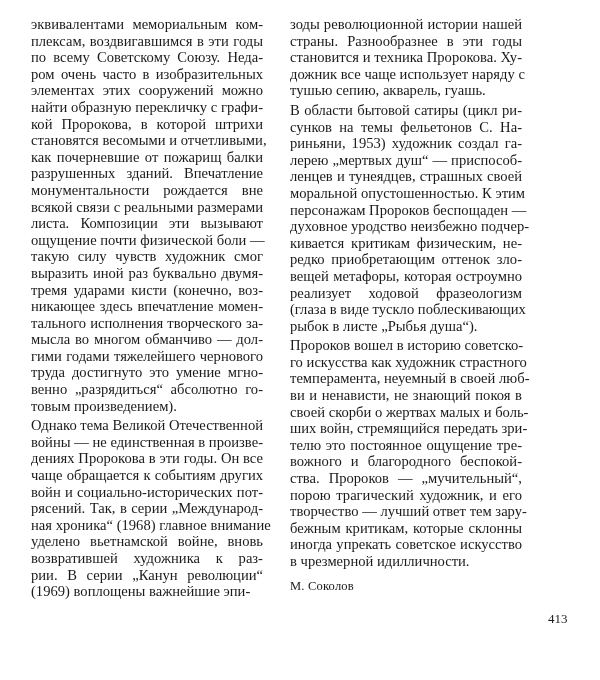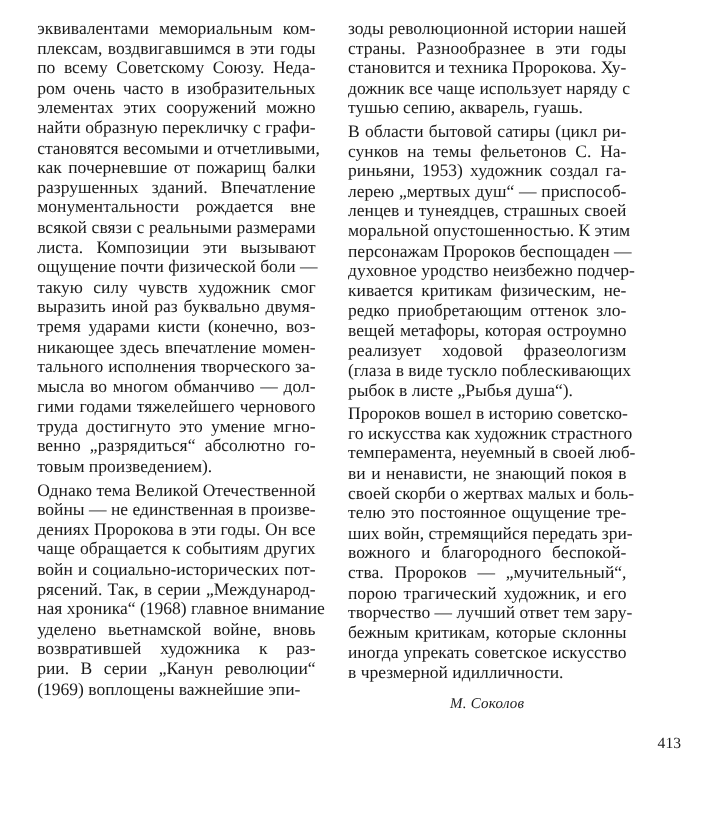--- a/index.html
+++ b/index.html
@@ -40,22 +40,21 @@
       height: 16.6px;
     }
     .line.last {
       text-align-last: left;
     }
     .signature {
       position: absolute;
       left: 290px;
       width: 232px;
       top: 579px;
-      text-align: center;
-      font-style: italic;
+      text-align: left;
       font-size: 12.5px;
       letter-spacing: 0.2px;
     }
     .page-number {
       position: absolute;
       left: 548px;
       top: 611px;
       font-size: 13px;
     }
   </style>
@@ -64,20 +63,21 @@
 
 <div class="page">
   <div class="column col-left" id="col-left">
       <div class="para">
         <span class="line">эквивалентами мемориальным ком-</span>
         <span class="line">плексам, воздвигавшимся в эти годы</span>
         <span class="line">по всему Советскому Союзу. Неда-</span>
         <span class="line">ром очень часто в изобразительных</span>
         <span class="line">элементах этих сооружений можно</span>
         <span class="line">найти образную перекличку с графи-</span>
+        <span class="line">кой Пророкова, в которой штрихи</span>
         <span class="line">становятся весомыми и отчетливыми,</span>
         <span class="line">как почерневшие от пожарищ балки</span>
         <span class="line">разрушенных зданий. Впечатление</span>
         <span class="line">монументальности рождается вне</span>
         <span class="line">всякой связи с реальными размерами</span>
         <span class="line">листа. Композиции эти вызывают</span>
         <span class="line">ощущение почти физической боли —</span>
         <span class="line">такую силу чувств художник смог</span>
         <span class="line">выразить иной раз буквально двумя-</span>
         <span class="line">тремя ударами кисти (конечно, воз-</span>
@@ -126,22 +126,22 @@
         <span class="line">реализует ходовой фразеологизм</span>
         <span class="line">(глаза в виде тускло поблескивающих</span>
         <span class="line last">рыбок в листе „Рыбья душа“).</span>
       </div>
       <div class="para">
         <span class="line">Пророков вошел в историю советско-</span>
         <span class="line">го искусства как художник страстного</span>
         <span class="line">темперамента, неуемный в своей люб-</span>
         <span class="line">ви и ненависти, не знающий покоя в</span>
         <span class="line">своей скорби о жертвах малых и боль-</span>
+        <span class="line">ших войн, стремящийся передать зри-</span>
         <span class="line">телю это постоянное ощущение тре-</span>
-        <span class="line">ших войн, стремящийся передать зри-</span>
         <span class="line">вожного и благородного беспокой-</span>
         <span class="line">ства. Пророков — „мучительный“,</span>
         <span class="line">порою трагический художник, и его</span>
         <span class="line">творчество — лучший ответ тем зару-</span>
         <span class="line">бежным критикам, которые склонны</span>
         <span class="line">иногда упрекать советское искусство</span>
         <span class="line last">в чрезмерной идилличности.</span>
       </div>
     </div>
   <div class="signature">М. Соколов</div>

